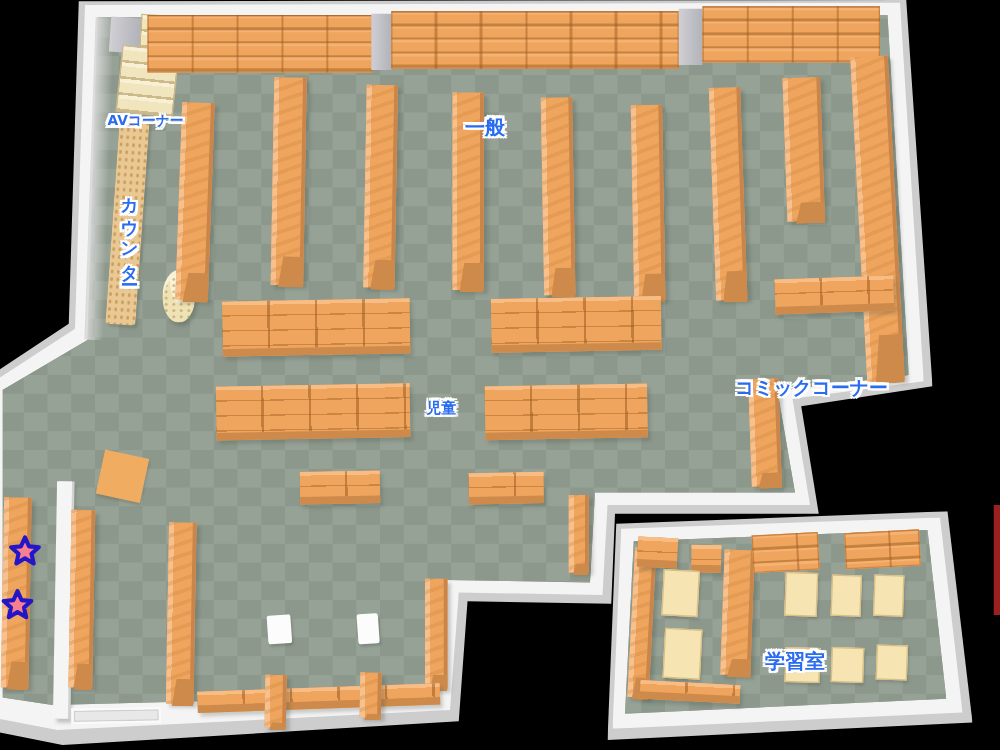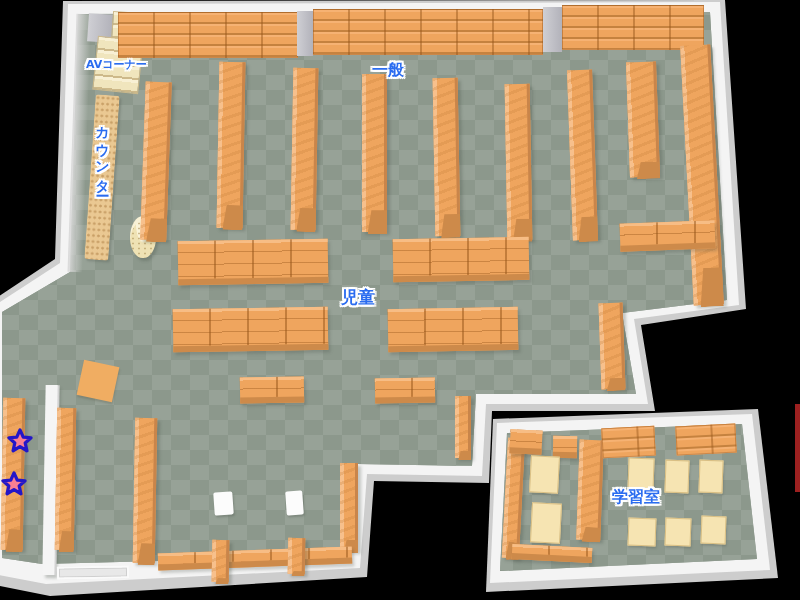--- a/index.html
+++ b/index.html
@@ -56,25 +56,25 @@
   .f-desk{background:var(--desk);border:1px solid var(--desk_edge);
     box-shadow:1px 2px 2px rgba(70,80,70,.25);}
   .f-stool{background:var(--stool_white);border-radius:2px;box-shadow:1px 2px 2px rgba(70,80,70,.3);}
   .f-divider{background:var(--divider_white);box-shadow:2px 0 0 #d2d2d2,3px 3px 3px rgba(70,80,70,.3);}
   .f-mat{background:var(--mat_orange);box-shadow:1px 2px 2px rgba(80,80,60,.25);}
   .f-doorway{background:var(--doorway_gray);border:2px solid #fafafa;box-shadow:inset 0 0 0 1px #cfcfcf;}
   .f-wallface{background:linear-gradient(90deg,var(--wall_face),rgba(218,218,218,0));}
   
   .lbl{position:absolute;color:var(--label_blue);font-weight:700;white-space:nowrap;
     text-shadow:-2px 0 0 #fff,2px 0 0 #fff,0 -2px 0 #fff,0 2px 0 #fff,
-                -2px -2px 0 #fff,2px 2px 0 #fff,-2px 2px 0 #fff,2px -2px 0 #fff,0 0 3px #fff;}
+                -2px -2px 0 #fff,2px 2px 0 #fff,-2px 2px 0 #fff,2px -2px 0 #fff,0 0 3px #fff;margin-top:32px;}
   .lbl-av{left:86px;top:57px;font-size:11px;}
   .lbl-general{left:372px;top:60px;font-size:16px;}
   .lbl-counter{left:94px;top:116px;font-size:14px;writing-mode:vertical-rl;text-orientation:upright;letter-spacing:2px;}
-  .lbl-children{left:341px;top:286px;font-size:17px;}
+  .lbl-children{left:341px;top:286px;font-size:12px;}
   .lbl-comic{left:588px;top:269px;font-size:15px;}
   .lbl-study{left:612px;top:487px;font-size:16px;}
   
   .marker{position:absolute;width:26px;height:26px;}
   .marker svg{display:block;width:100%;height:100%;}
   .edge-strip{position:absolute;background:var(--map_edge_red);}
 </style>
 </head>
 <body>
 
@@ -155,16 +155,17 @@
         <svg viewBox="0 0 24 24">
           <path d="M12 1.8 L15 8.4 L22.2 9 L16.8 13.8 L18.4 21 L12 17.2 L5.6 21 L7.2 13.8 L1.8 9 L9 8.4 Z" style="fill:var(--star_fill);stroke:var(--star_outline);stroke-width:3;stroke-linejoin:round"></path>
         </svg>
       </div>
     </div>
 
   <span class="lbl lbl-av">AVコーナー</span>
   <span class="lbl lbl-general">一般</span>
   <span class="lbl lbl-counter">カウンター</span>
   <span class="lbl lbl-children">児童</span>
+  <span class="lbl lbl-comic">コミックコーナー</span>
   <span class="lbl lbl-study">学習室</span>
 
   <div class="edge-strip" style="left: 795px; top: 404px; width: 5px; height: 88px;"></div>
 </div>
 
 </body></html>

